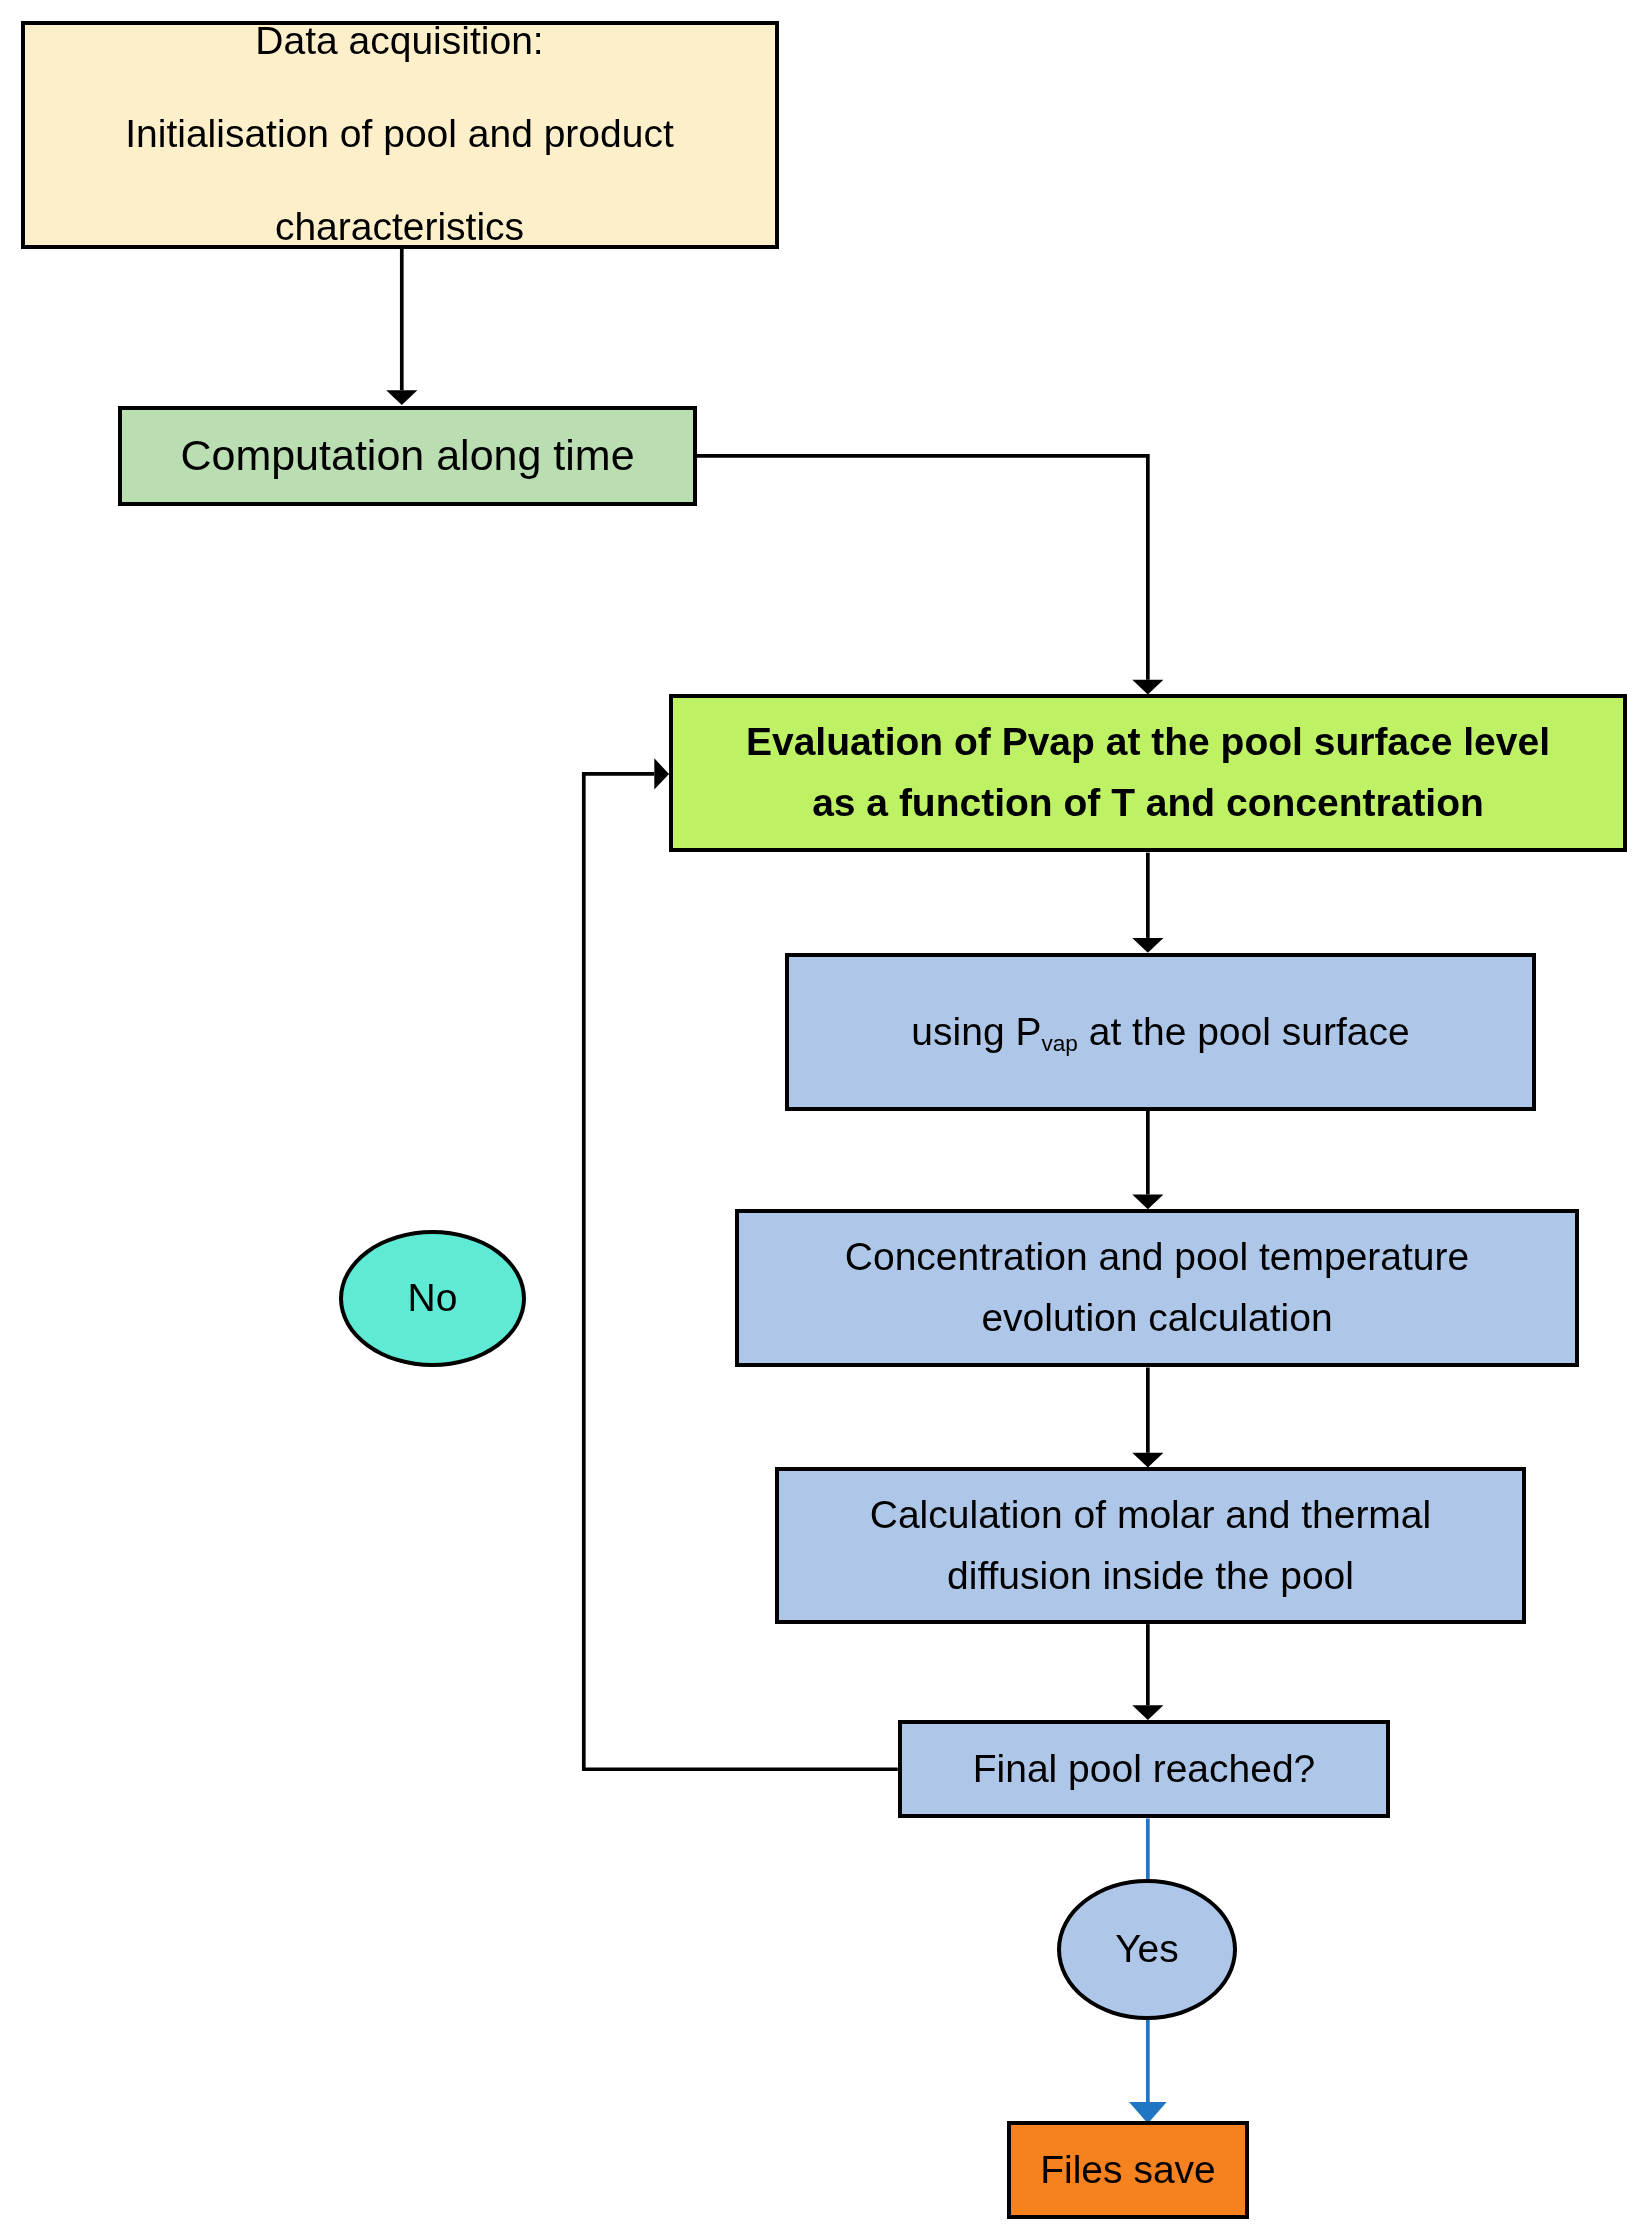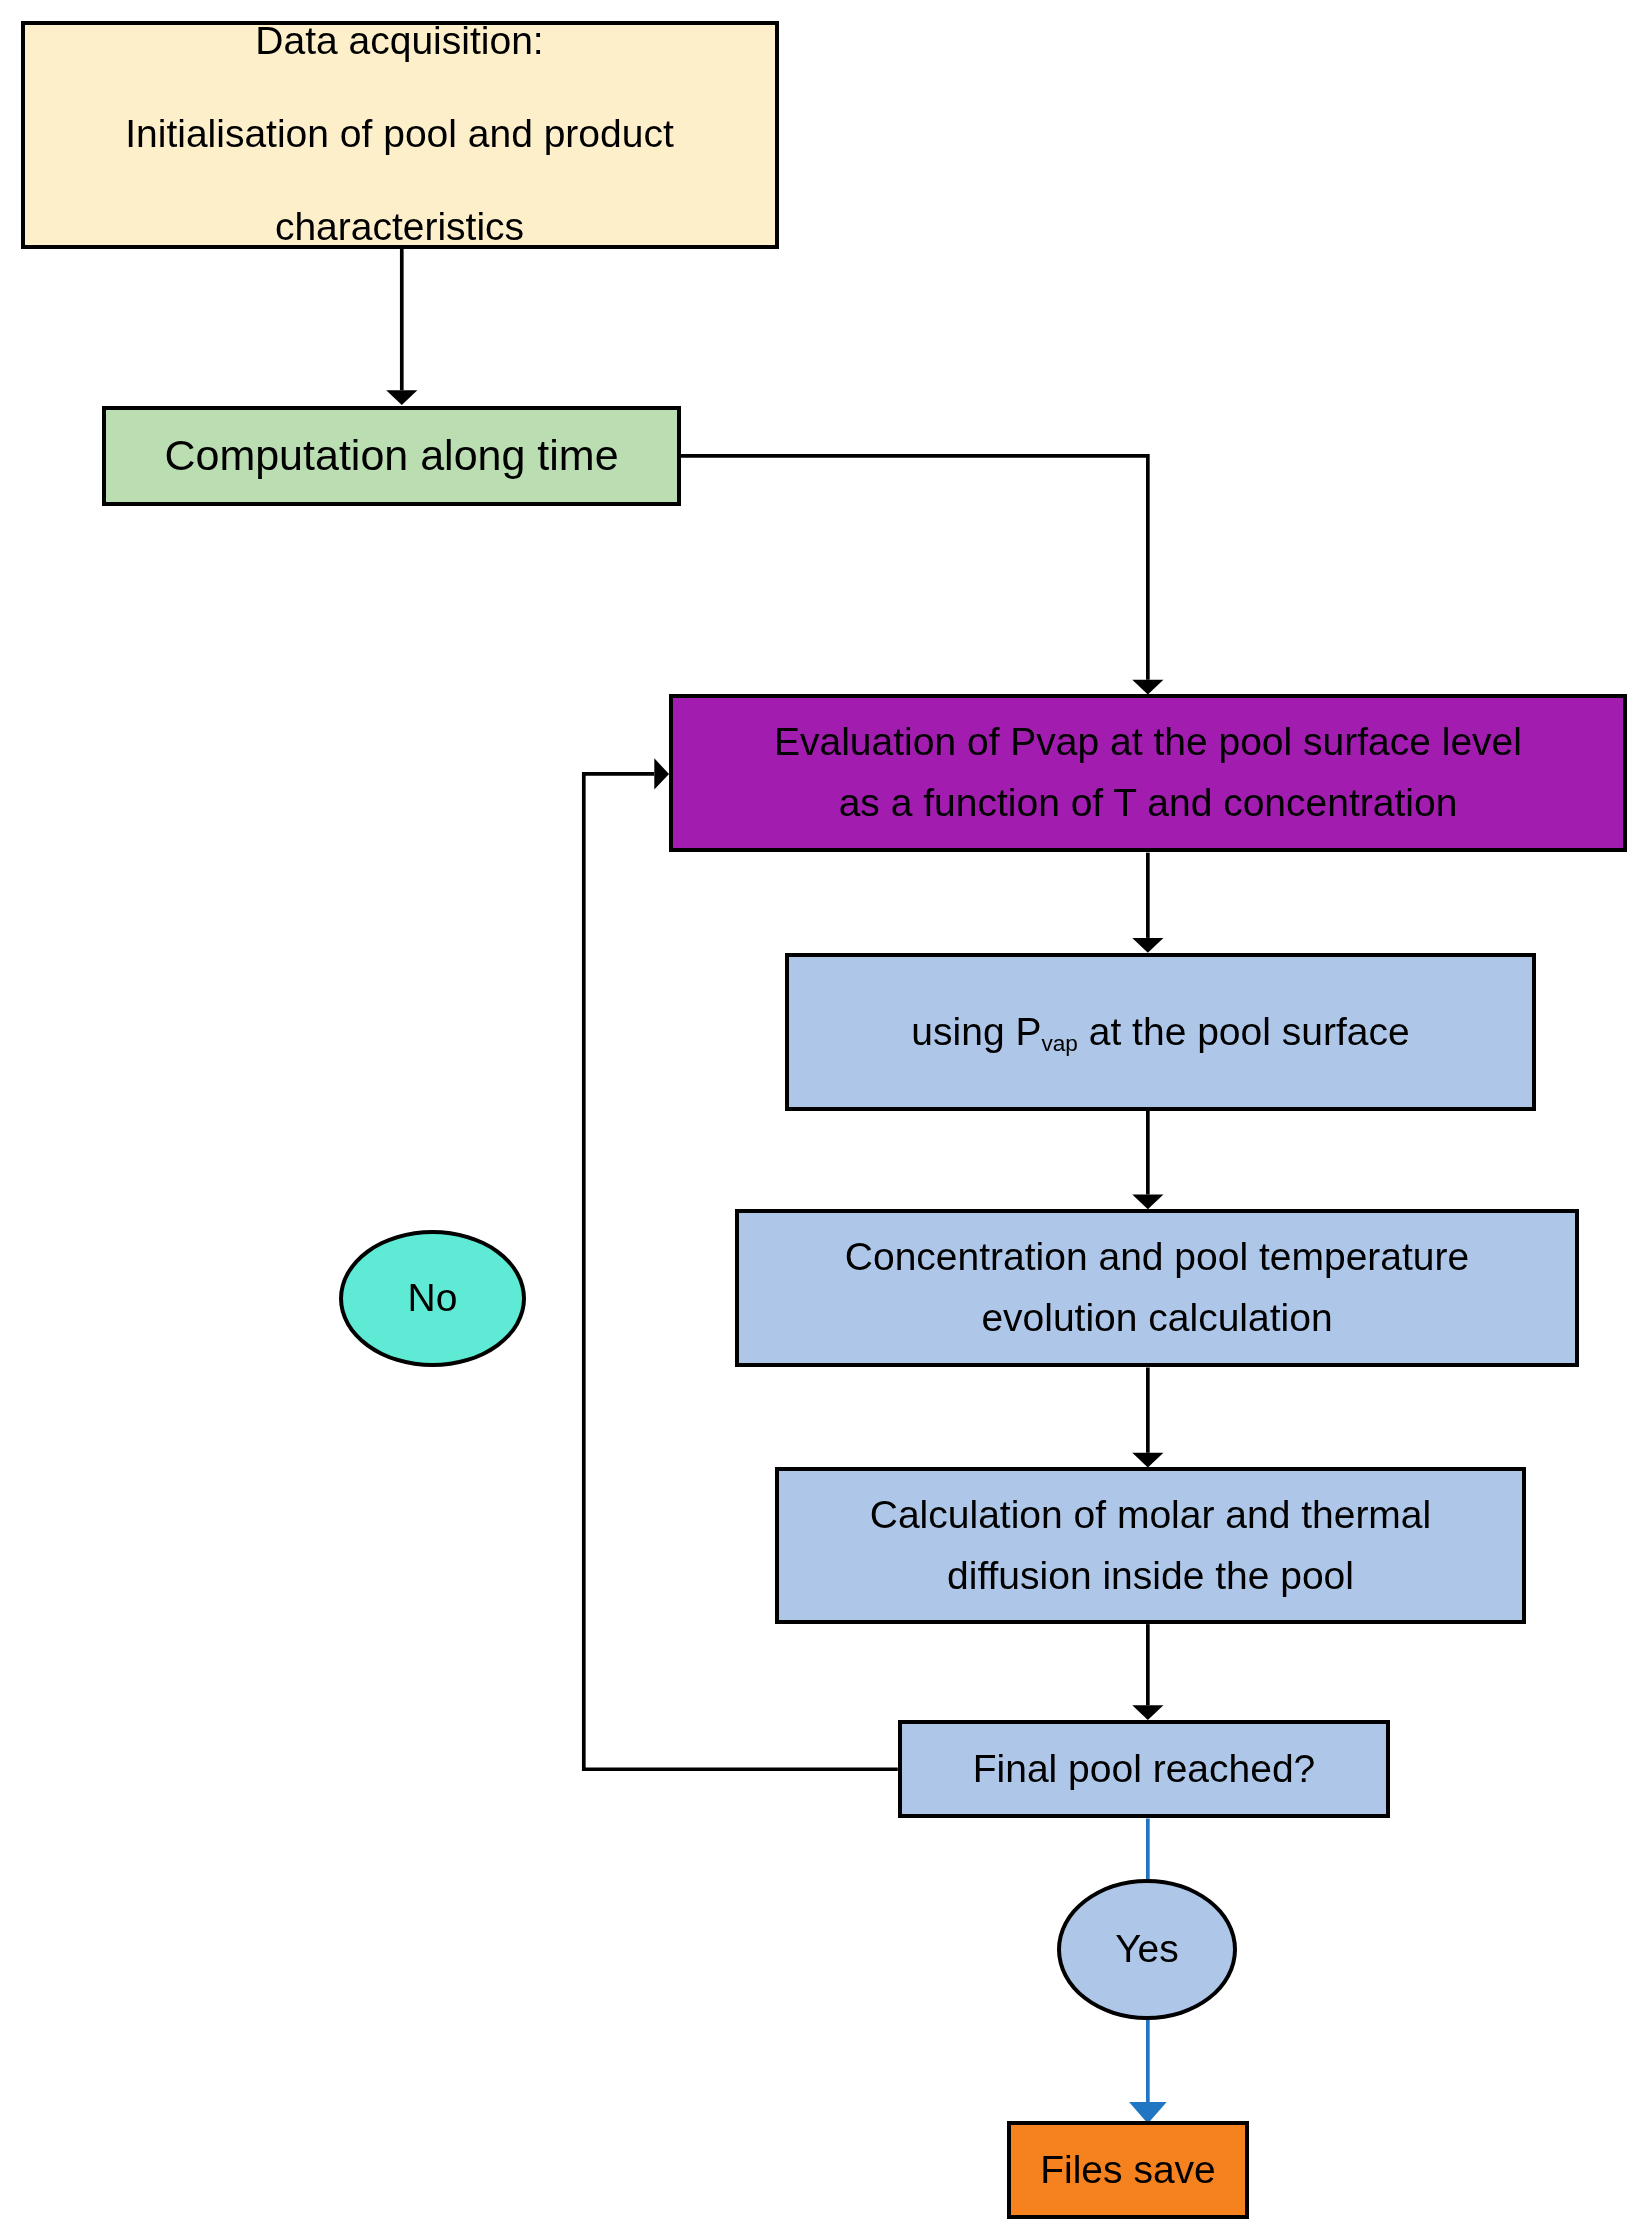--- a/index.html
+++ b/index.html
@@ -82,25 +82,25 @@
       <polygon class="head" points="1377,2564 1423,2564 1400,2590" style="fill: rgb(33, 118, 196);"></polygon>
     </g>
   </svg>
 
   <div class="node n-acquisition" style="background-color: rgb(252, 239, 202); gap: 32px;">
     <span class="ln">Data acquisition:</span>
     <span class="ln">Initialisation of pool and product</span>
     <span class="ln">characteristics</span>
   </div>
 
-  <div class="node n-computation" style="background-color: rgb(186, 221, 178);">
+  <div class="node n-computation" style="background-color: rgb(186, 221, 178); margin-left: 16px;">
     <span class="ln">Computation along time</span>
   </div>
 
-  <div class="node n-pvap" style="background-color: #a21caf;">
+  <div class="node n-pvap" style="background-color: #bef264; font-weight: bold;">
     <span class="ln">Evaluation of Pvap at the pool surface level</span>
     <span class="ln">as a function of T and concentration</span>
   </div>
 
   <div class="node n-evap" style="background-color: rgb(174, 199, 232);">
     <span class="ln"><span>using P</span><sub class="vap">vap</sub><span> at the pool surface</span></span>
   </div>
 
   <div class="node n-conc" style="background-color: rgb(174, 199, 232);">
     <span class="ln">Concentration and pool temperature</span>

